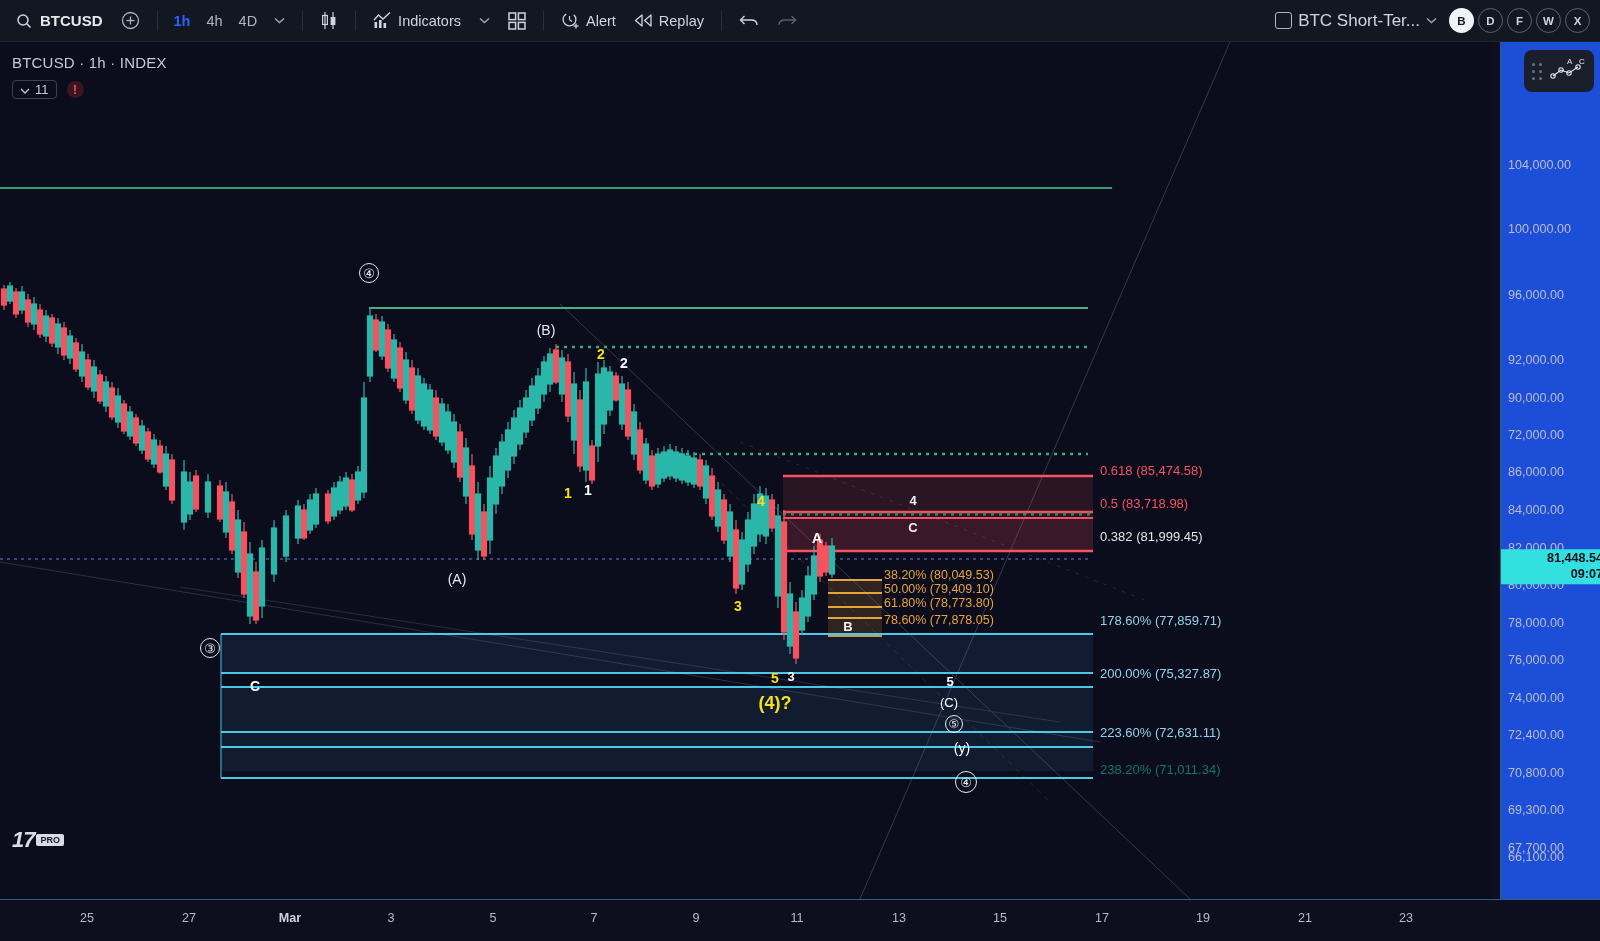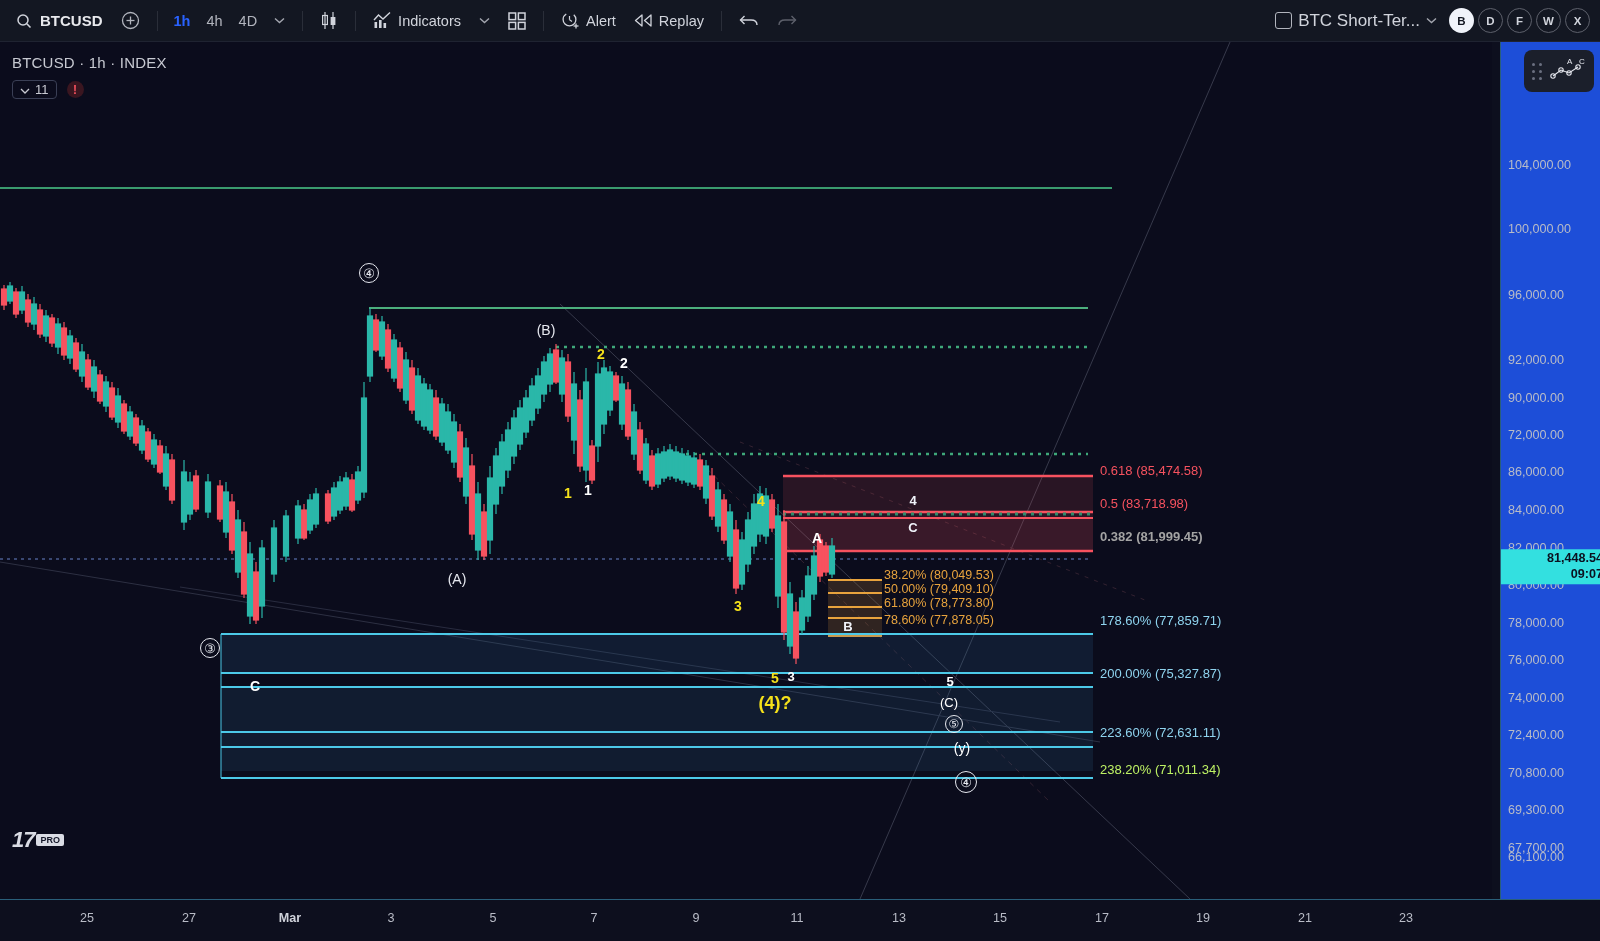--- a/index.html
+++ b/index.html
@@ -631,21 +631,21 @@
       <div class="lbl" style="left:913px;top:485px;color:#f0f3fa;font-size:13px;font-weight:bold;">C</div>
 
       <div class="lbl" style="left:848px;top:584px;color:#f0f3fa;font-size:13px;font-weight:bold;">B</div>
 
       <div class="fib-txt" style="left:1100px;top:428px;color:#f7525f;">
         <span>0.618 (85,474.58)</span>
       </div>
       <div class="fib-txt" style="left:1100px;top:461px;color:#f7525f;">
         <span>0.5 (83,718.98)</span>
       </div>
-      <div class="fib-txt" style="left:1100px;top:494px;color:#a3a3a3;font-weight:bold;">
+      <div class="fib-txt" style="left:1100px;top:494px;color:#e5e5e5;">
         <span>0.382 (81,999.45)</span>
       </div>
 
       <div class="fib-txt" style="left:884px;top:533px;color:#e8a33d;font-size:12.5px;">
         <span>38.20% (80,049.53)</span>
       </div>
       <div class="fib-txt" style="left:884px;top:547px;color:#e8a33d;font-size:12.5px;">
         <span>50.00% (79,409.10)</span>
       </div>
       <div class="fib-txt" style="left:884px;top:561px;color:#e8a33d;font-size:12.5px;">
@@ -657,21 +657,21 @@
 
       <div class="fib-txt" style="left:1100px;top:578px;color:#8fd4ef;">
         <span>178.60% (77,859.71)</span>
       </div>
       <div class="fib-txt" style="left:1100px;top:631px;color:#8fd4ef;">
         <span>200.00% (75,327.87)</span>
       </div>
       <div class="fib-txt" style="left:1100px;top:690px;color:#8fd4ef;">
         <span>223.60% (72,631.11)</span>
       </div>
-      <div class="fib-txt" style="left:1100px;top:727px;color:#bef264;">
+      <div class="fib-txt" style="left:1100px;top:727px;color:#0f766e;">
         <span>238.20% (71,011.34)</span>
       </div>
 
       <div class="tv-logo">
         <span class="tv-mark">17</span>
         <span class="tv-pro">PRO</span>
       </div>
     </div>
 
     <div class="price-axis">

